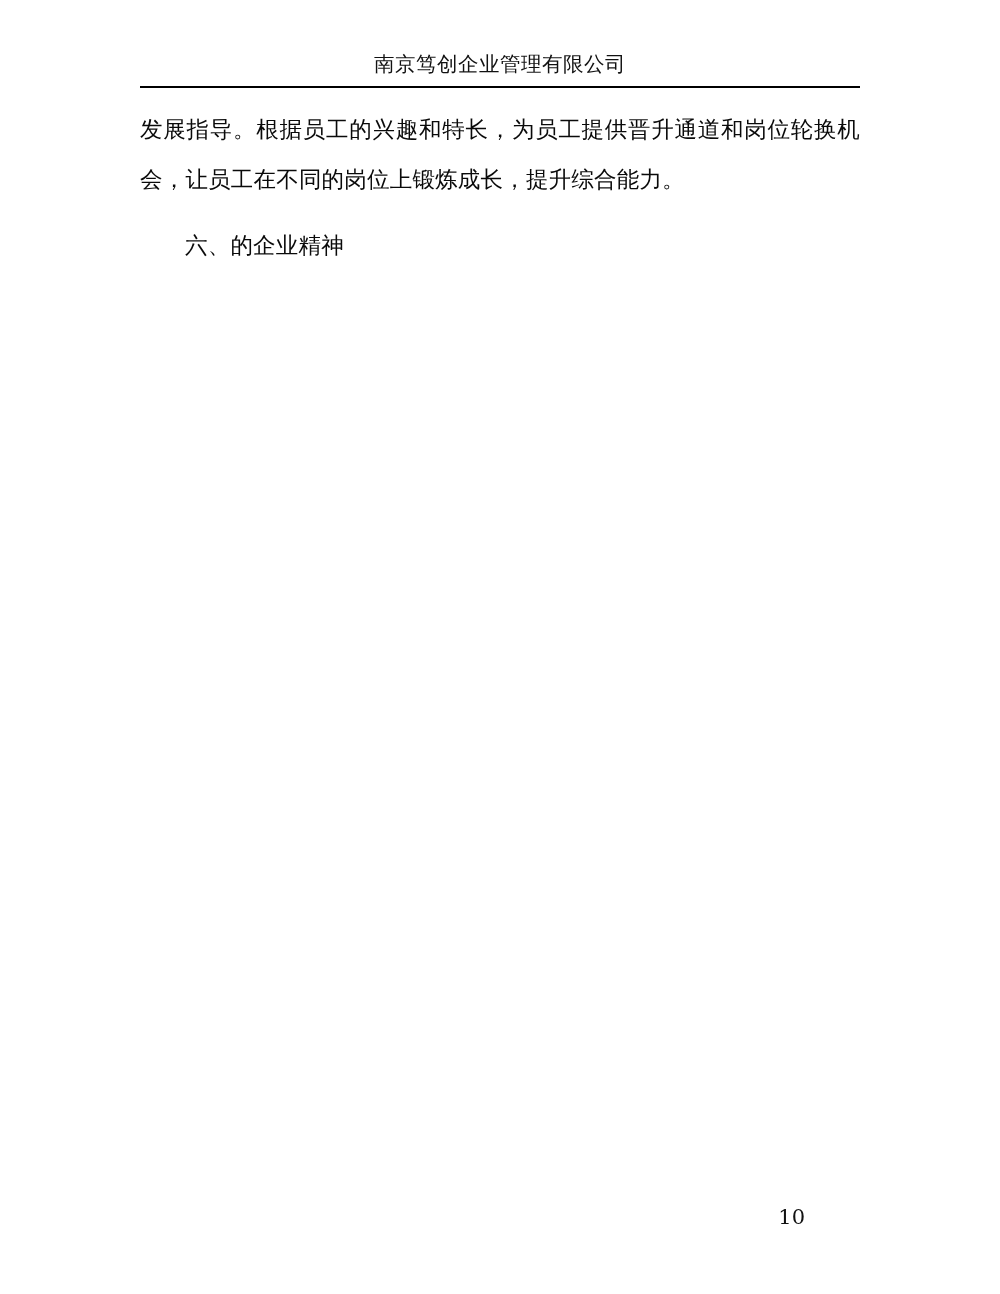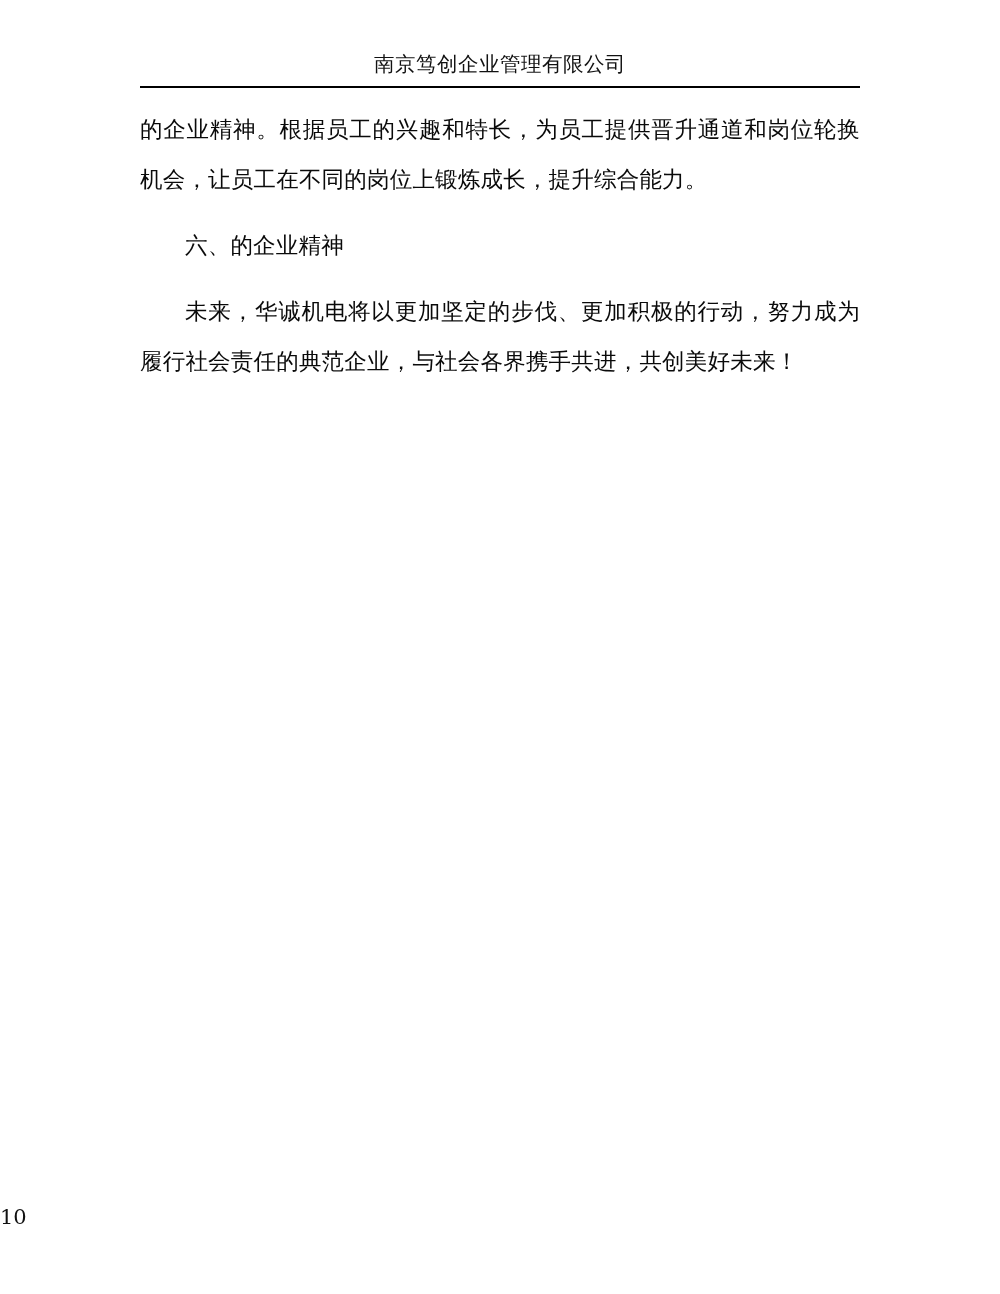--- a/index.html
+++ b/index.html
@@ -54,34 +54,33 @@
     text-indent: 45px;
   }
   p.spaced {
     margin-top: 16px;
   }
   .footer-num {
     position: absolute;
     left: 0;
     top: 1205px;
     width: 805px;
-    text-align: left;
+    text-align: right;
     font-size: 21px;
     color: #111;
   }
 </style>
 </head>
 <body>
 
 <div class="page">
 
   <div class="header">南京笃创企业管理有限公司</div>
   <div class="header-rule"></div>
 
   <div class="body-block">
-    <p class="para">的企业精神。根据员工的兴趣和特长，为员工提供晋升通道和岗位轮换机会，让员工在不同的岗位上锻炼成长，提升综合能力。</p>
+    <p class="para">发展指导。根据员工的兴趣和特长，为员工提供晋升通道和岗位轮换机会，让员工在不同的岗位上锻炼成长，提升综合能力。</p>
     <p class="para indent spaced">六、的企业精神</p>
-    <p class="para indent spaced">未来，华诚机电将以更加坚定的步伐、更加积极的行动，努力成为履行社会责任的典范企业，与社会各界携手共进，共创美好未来！</p>
   </div>
 
   <div class="footer-num">10</div>
 
 </div>
 
 </body></html>

